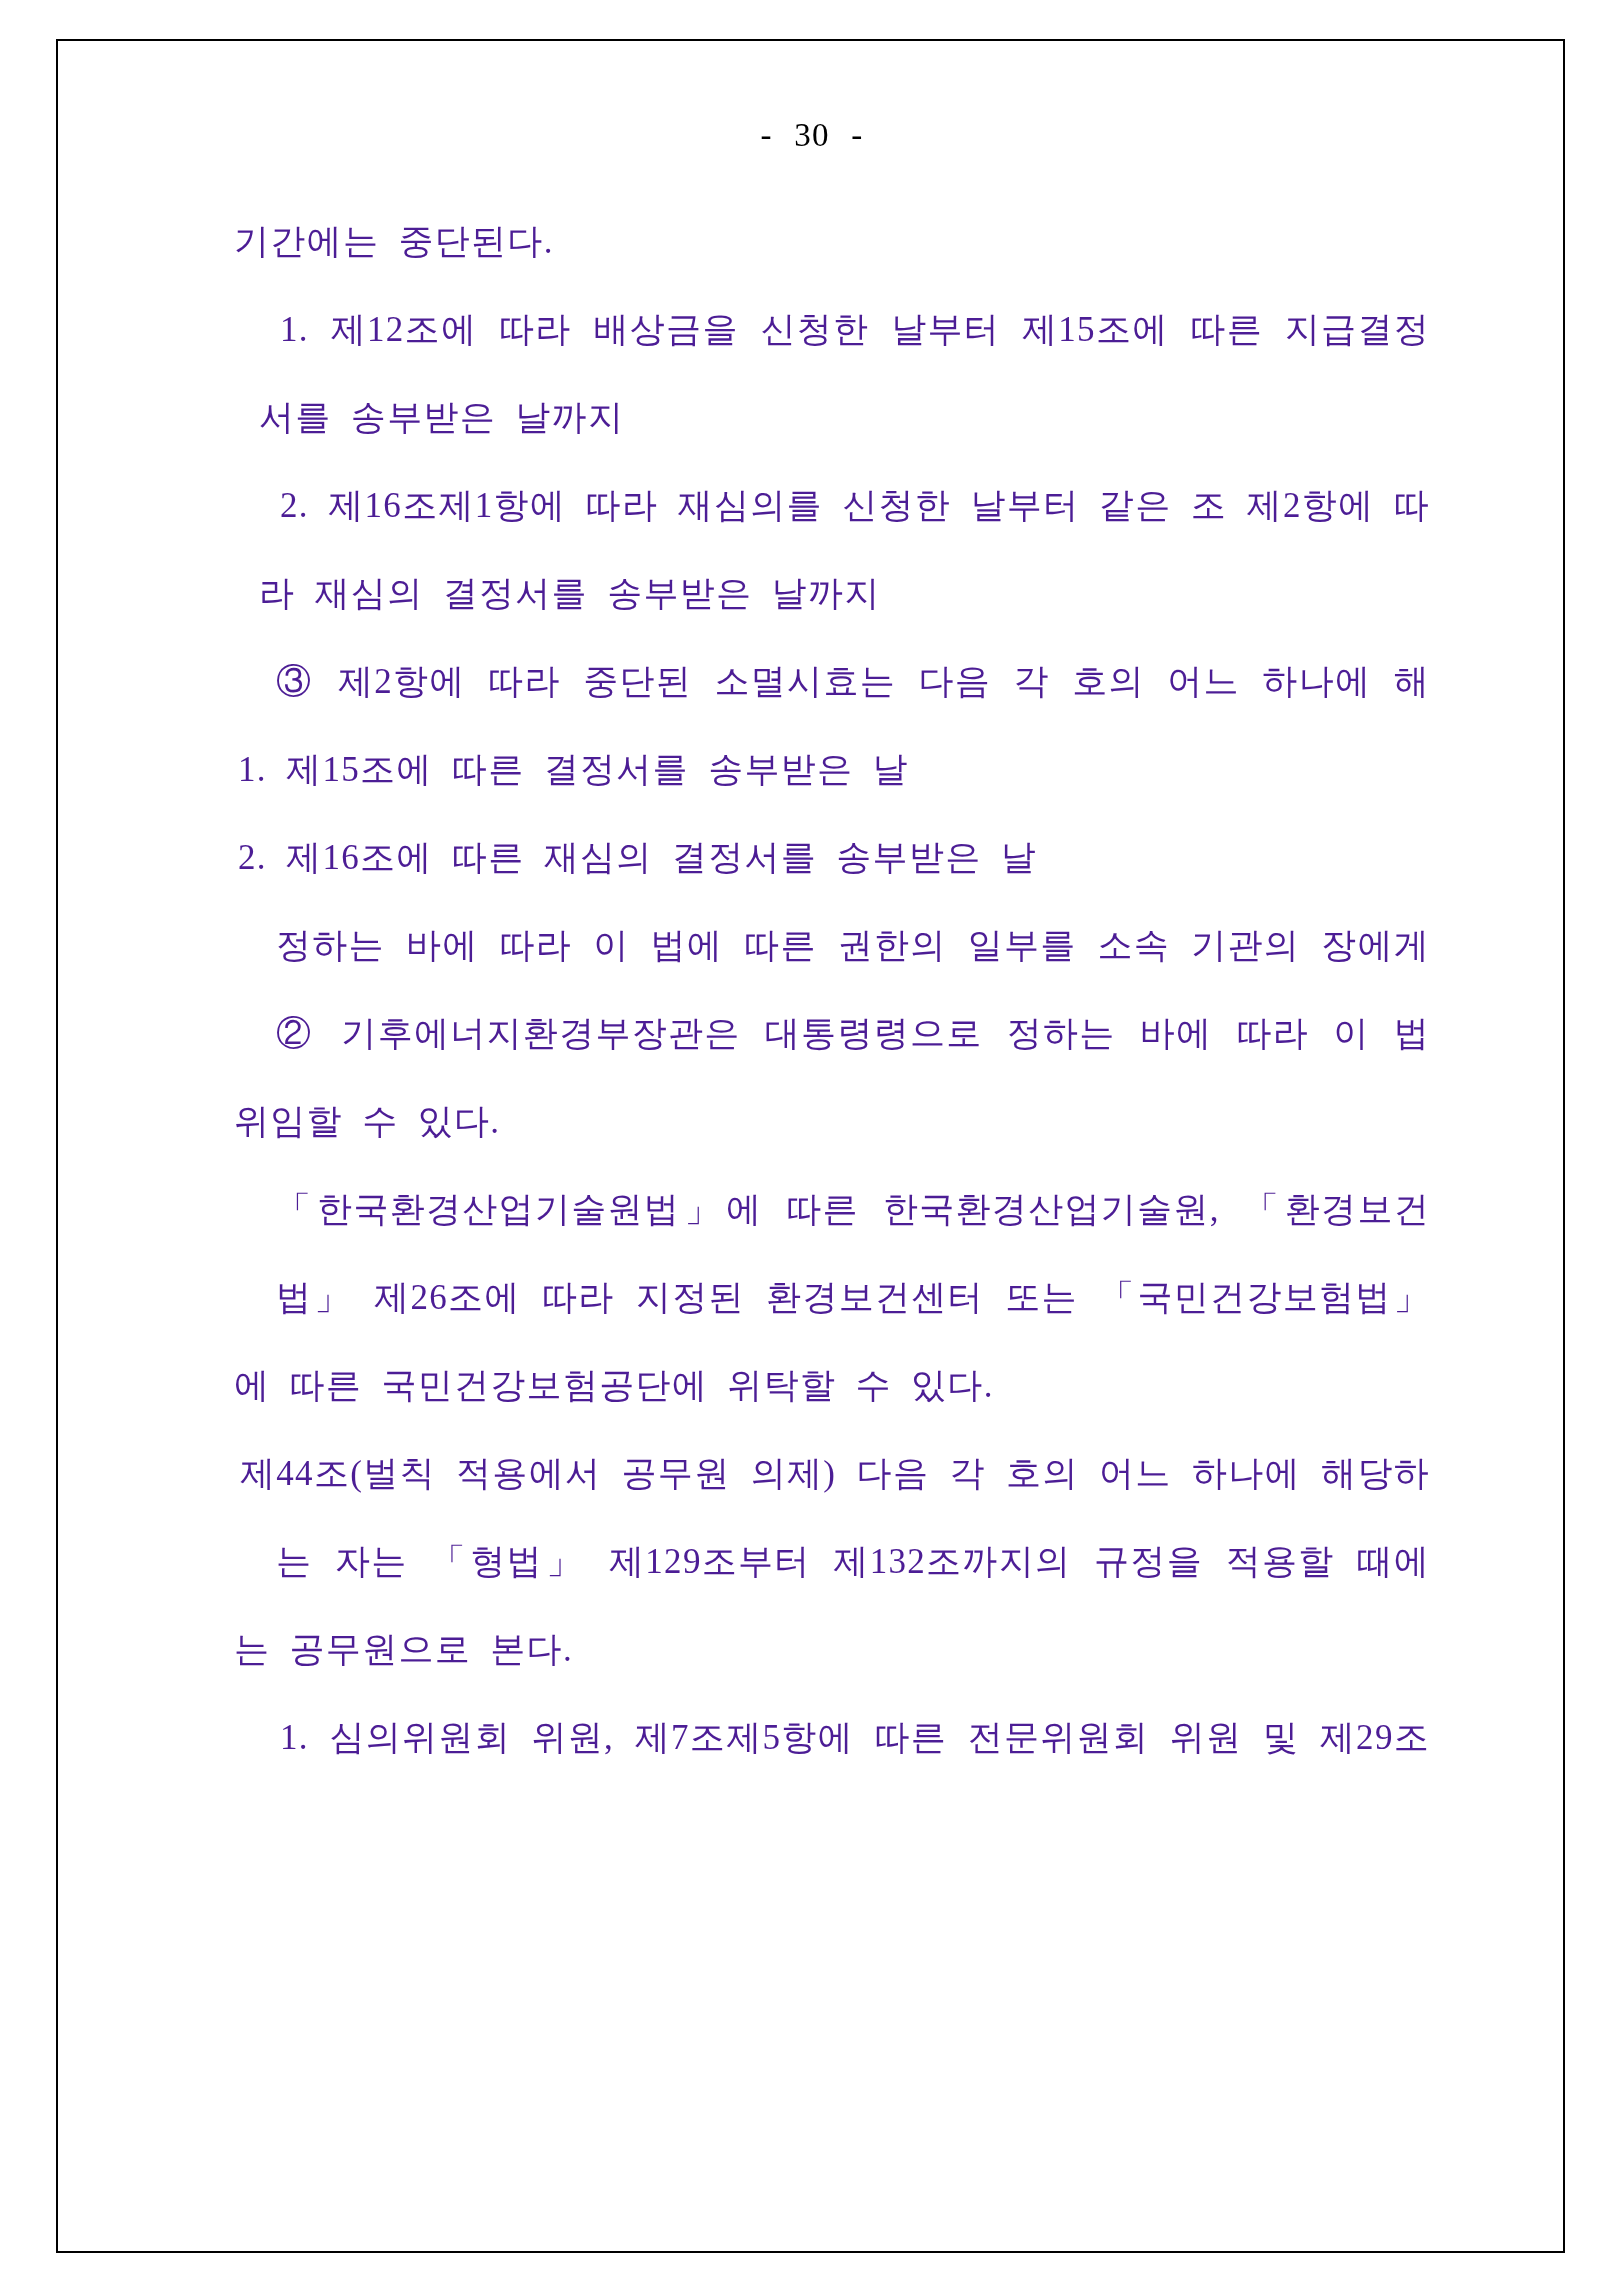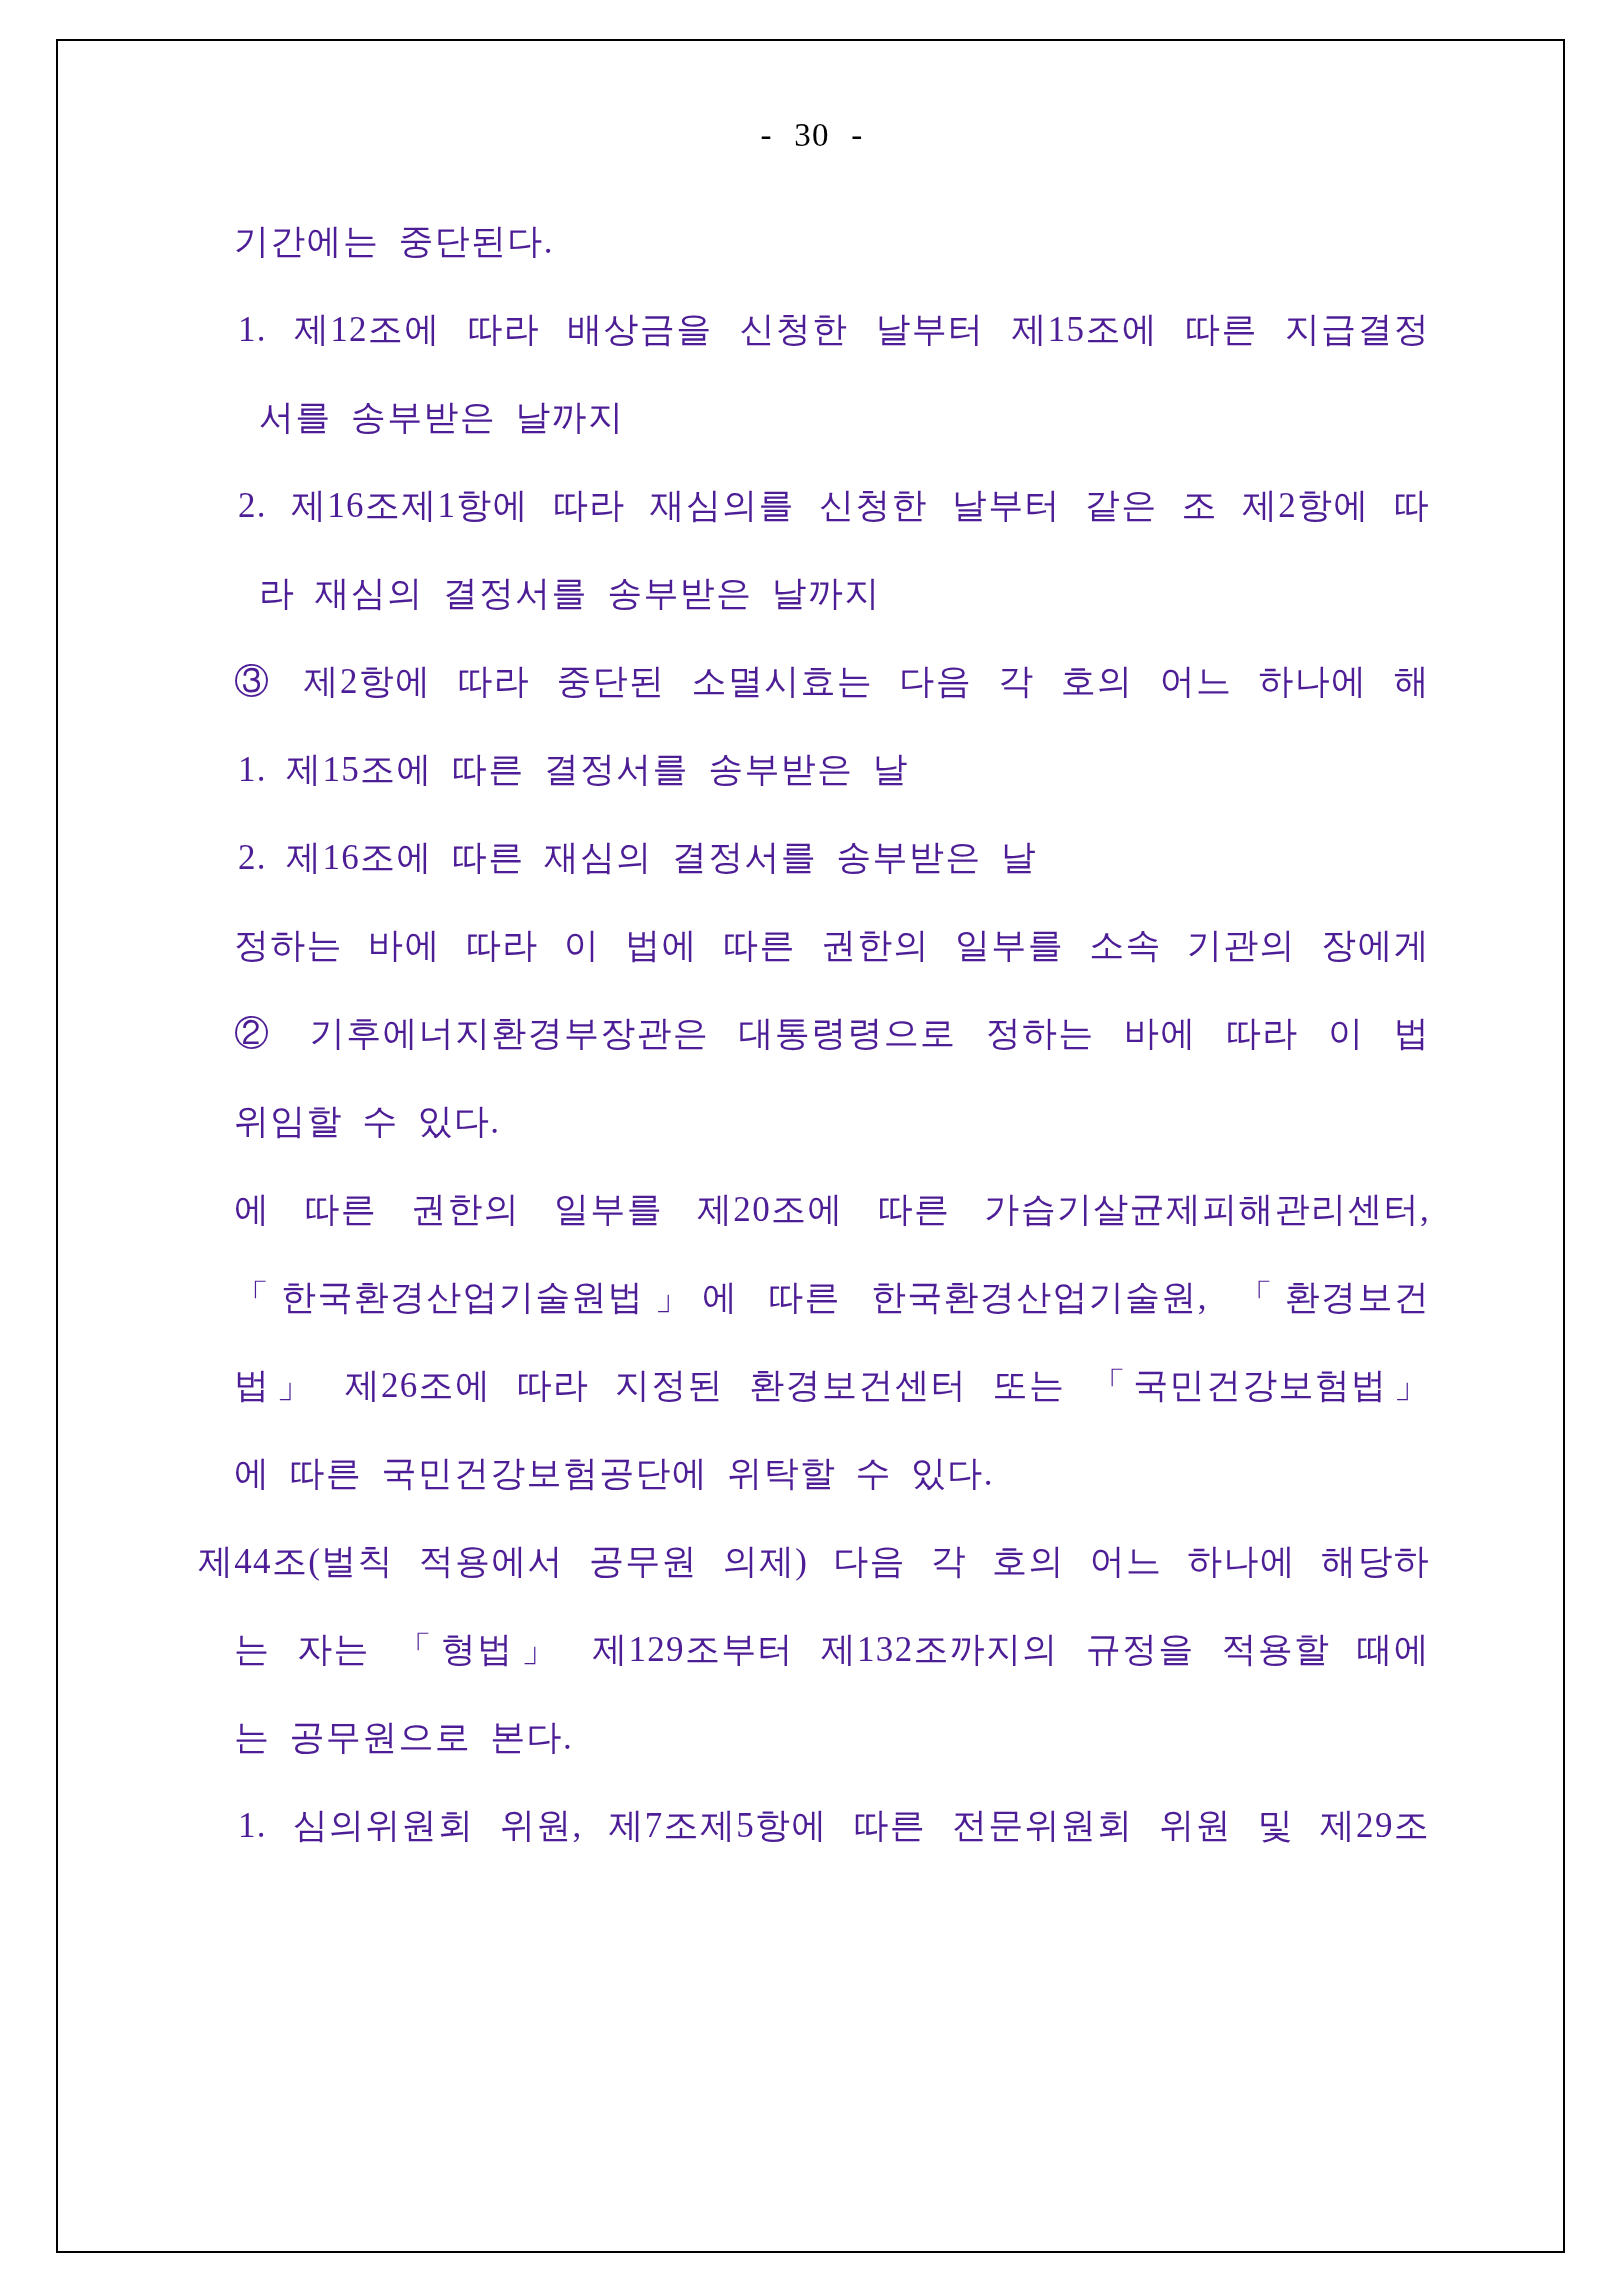--- a/index.html
+++ b/index.html
@@ -55,20 +55,21 @@
   }
   
   .indent-article   { padding-left: 0;    }
   .indent-body      { padding-left: 36px; }
   .indent-item      { padding-left: 40px; }
   .indent-item-cont { padding-left: 61px; }
   
   .just-full {
     text-align: justify;
     text-align-last: justify;
+    margin-left: 42px;
   }
   .just-left {
     text-align: left;
     text-align-last: left;
   }
 </style>
 </head>
 <body>
 
 <div class="page-border"></div>
@@ -80,21 +81,20 @@
     <div class="line indent-item just-full">1. 제12조에 따라 배상금을 신청한 날부터 제15조에 따른 지급결정</div>
     <div class="line indent-item-cont just-left">서를 송부받은 날까지</div>
     <div class="line indent-item just-full">2. 제16조제1항에 따라 재심의를 신청한 날부터 같은 조 제2항에 따</div>
     <div class="line indent-item-cont just-left">라 재심의 결정서를 송부받은 날까지</div>
     <div class="line indent-body just-full">③ 제2항에 따라 중단된 소멸시효는 다음 각 호의 어느 하나에 해</div>
     <div class="line indent-item just-left">1. 제15조에 따른 결정서를 송부받은 날</div>
     <div class="line indent-item just-left">2. 제16조에 따른 재심의 결정서를 송부받은 날</div>
     <div class="line indent-body just-full">정하는 바에 따라 이 법에 따른 권한의 일부를 소속 기관의 장에게</div>
     <div class="line indent-body just-full">② 기후에너지환경부장관은 대통령령으로 정하는 바에 따라 이 법</div>
     <div class="line indent-body just-left">위임할 수 있다.</div>
-    <div class="line indent-body just-full">에 따른 권한의 일부를 제20조에 따른 가습기살균제피해관리센터,</div>
     <div class="line indent-body just-full">「한국환경산업기술원법」에 따른 한국환경산업기술원, 「환경보건</div>
     <div class="line indent-body just-full">법」 제26조에 따라 지정된 환경보건센터 또는 「국민건강보험법」</div>
     <div class="line indent-body just-left">에 따른 국민건강보험공단에 위탁할 수 있다.</div>
     <div class="line indent-article just-full">제44조(벌칙 적용에서 공무원 의제) 다음 각 호의 어느 하나에 해당하</div>
     <div class="line indent-body just-full">는 자는 「형법」 제129조부터 제132조까지의 규정을 적용할 때에</div>
     <div class="line indent-body just-left">는 공무원으로 본다.</div>
     <div class="line indent-item just-full">1. 심의위원회 위원, 제7조제5항에 따른 전문위원회 위원 및 제29조</div>
   </div>
 
 

